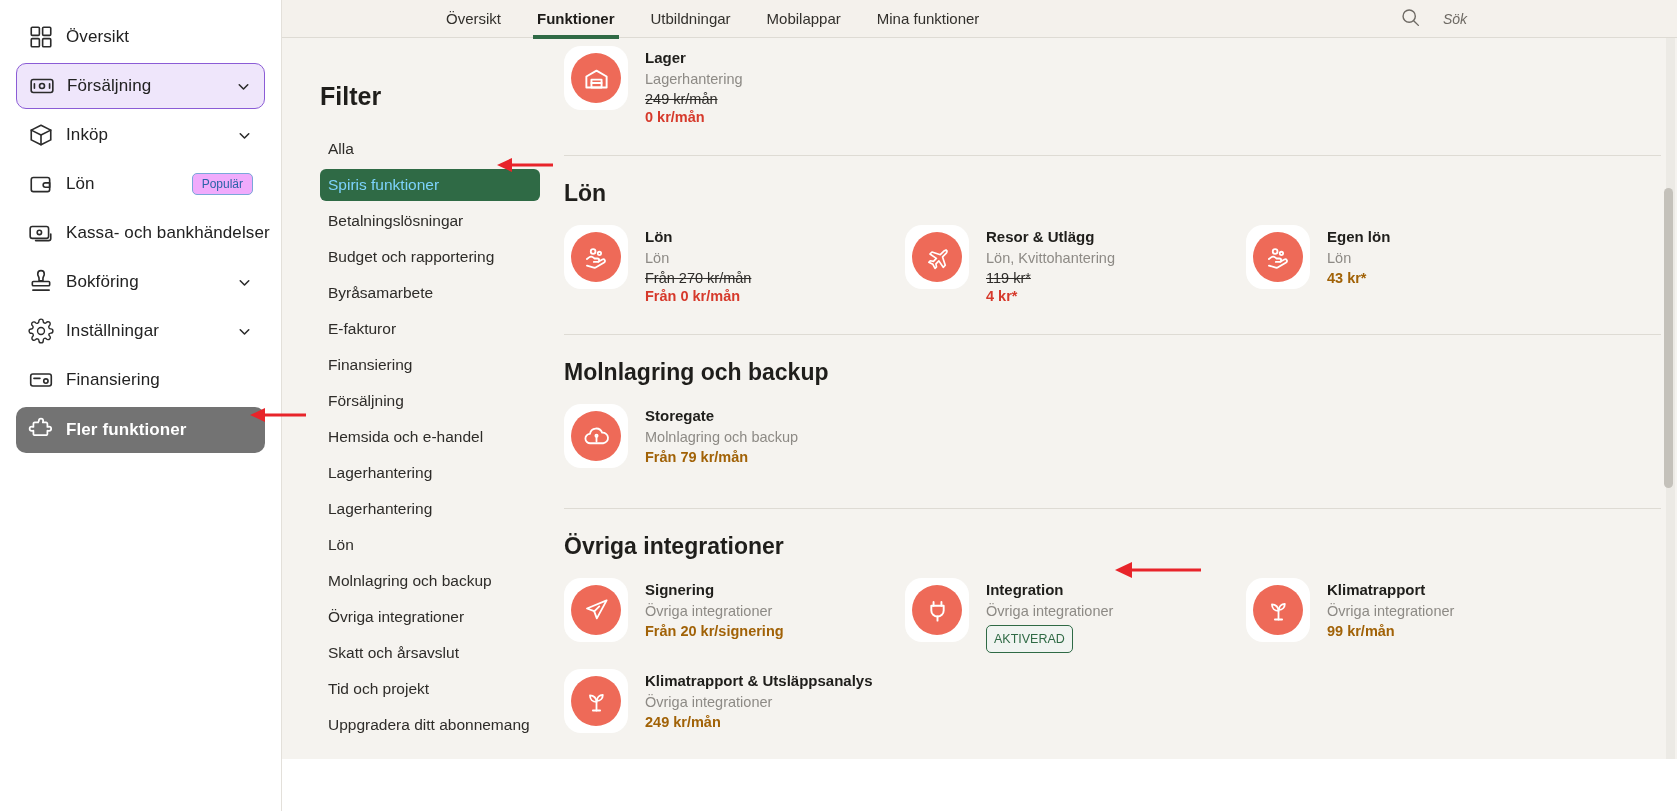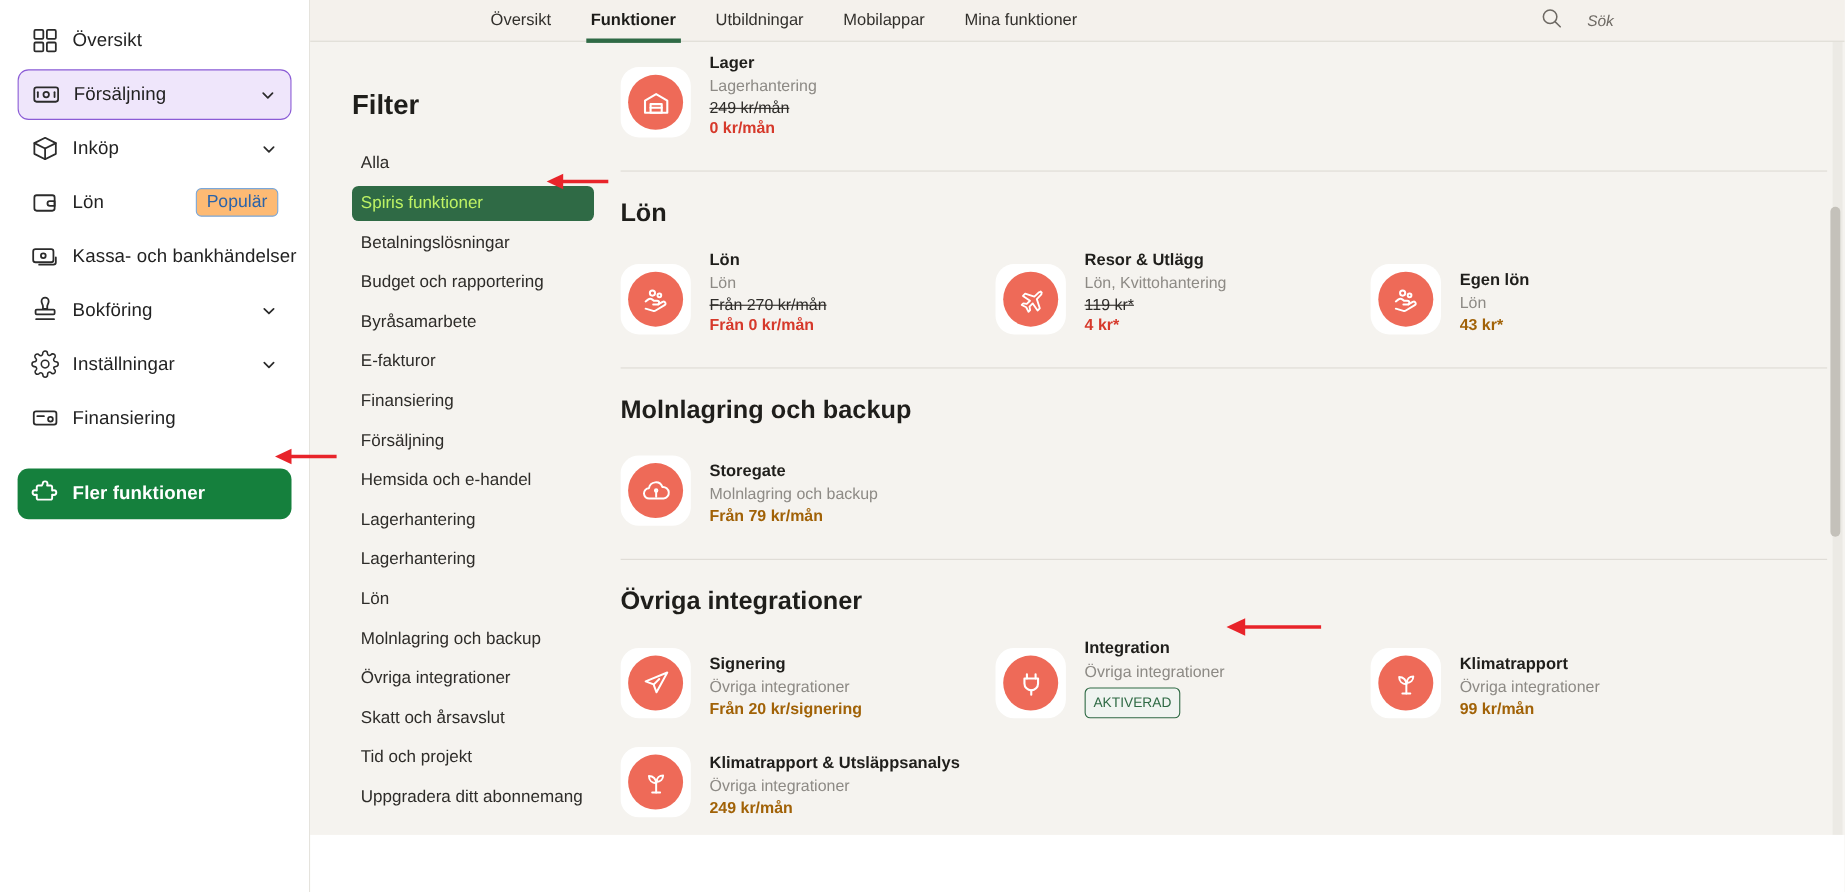--- a/index.html
+++ b/index.html
@@ -42,32 +42,32 @@
   }
   .nav-item .nv-chevron {
     margin-left: auto; color: #2b2b2b;
     display: flex; align-items: center;
   }
   .nav-item.selected {
     background: #efe6fb;
     border: 1.5px solid #8b5cd6;
   }
   .nav-item.primary {
-    background: #15803d;
+    background: #737373;
     border-radius: 10px;
-    margin-top: 23px;
+    margin-top: 4px;
   }
   .nav-item.primary .nv-label { color: #ffffff; font-weight: bold; }
   .nav-item.primary .nv-icon { color: #ffffff; }
   .badge-popular {
     margin-left: auto;
     border: 1px solid #7aa7d9;
     color: #2b63a8;
-    background: #fdba74;
-    font-size: 16px;
+    background: #f0abfc;
+    font-size: 12px;
     border-radius: 5px;
     padding: 3px 9px;
   }
 
   
   #main { flex: 1; height: 811px; position: relative; background: #f5f3ef; }
 
   #topbar {
     height: 38px;
     background: #f4f1ec;
@@ -104,34 +104,34 @@
 
   
   #filter-col { width: 282px; flex: 0 0 282px; padding: 44px 24px 0 38px; }
   #filter-title { font-size: 25px; font-weight: bold; color: #1f1e1b; margin-bottom: 22px; }
   .filter-item {
     font-size: 15.5px; color: #2e2c29;
     padding: 7px 8px; margin-bottom: 4px;
     border-radius: 6px; cursor: pointer;
     white-space: nowrap;
   }
-  .filter-item.active { background: #2f6a45; color: #bef264; }
+  .filter-item.active { background: #2f6a45; color: #7dd3fc; }
 
   
   #cards-col { flex: 1; padding: 0 16px 0 0; overflow: hidden; position: relative; }
   .section { padding: 0 0 0 0; }
   .section-divider { border-top: 1px solid #dedbd4; margin: 22px 0 0 0; }
   .section-title {
     font-size: 23px; font-weight: bold; color: #1f1e1b;
     margin: 24px 0 10px 0;
   }
   .card-grid { display: flex; flex-wrap: wrap; }
   .card {
     width: 341px; min-height: 90px;
-    display: flex; align-items: flex-end;
+    display: flex; align-items: flex-start;
     padding: 8px 0 8px 0;
     cursor: pointer;
   }
   .card-icon {
     width: 64px; height: 64px;
     flex: 0 0 64px;
     background: #ffffff;
     border-radius: 17px;
     display: flex; align-items: center; justify-content: center;
     margin-right: 17px;

